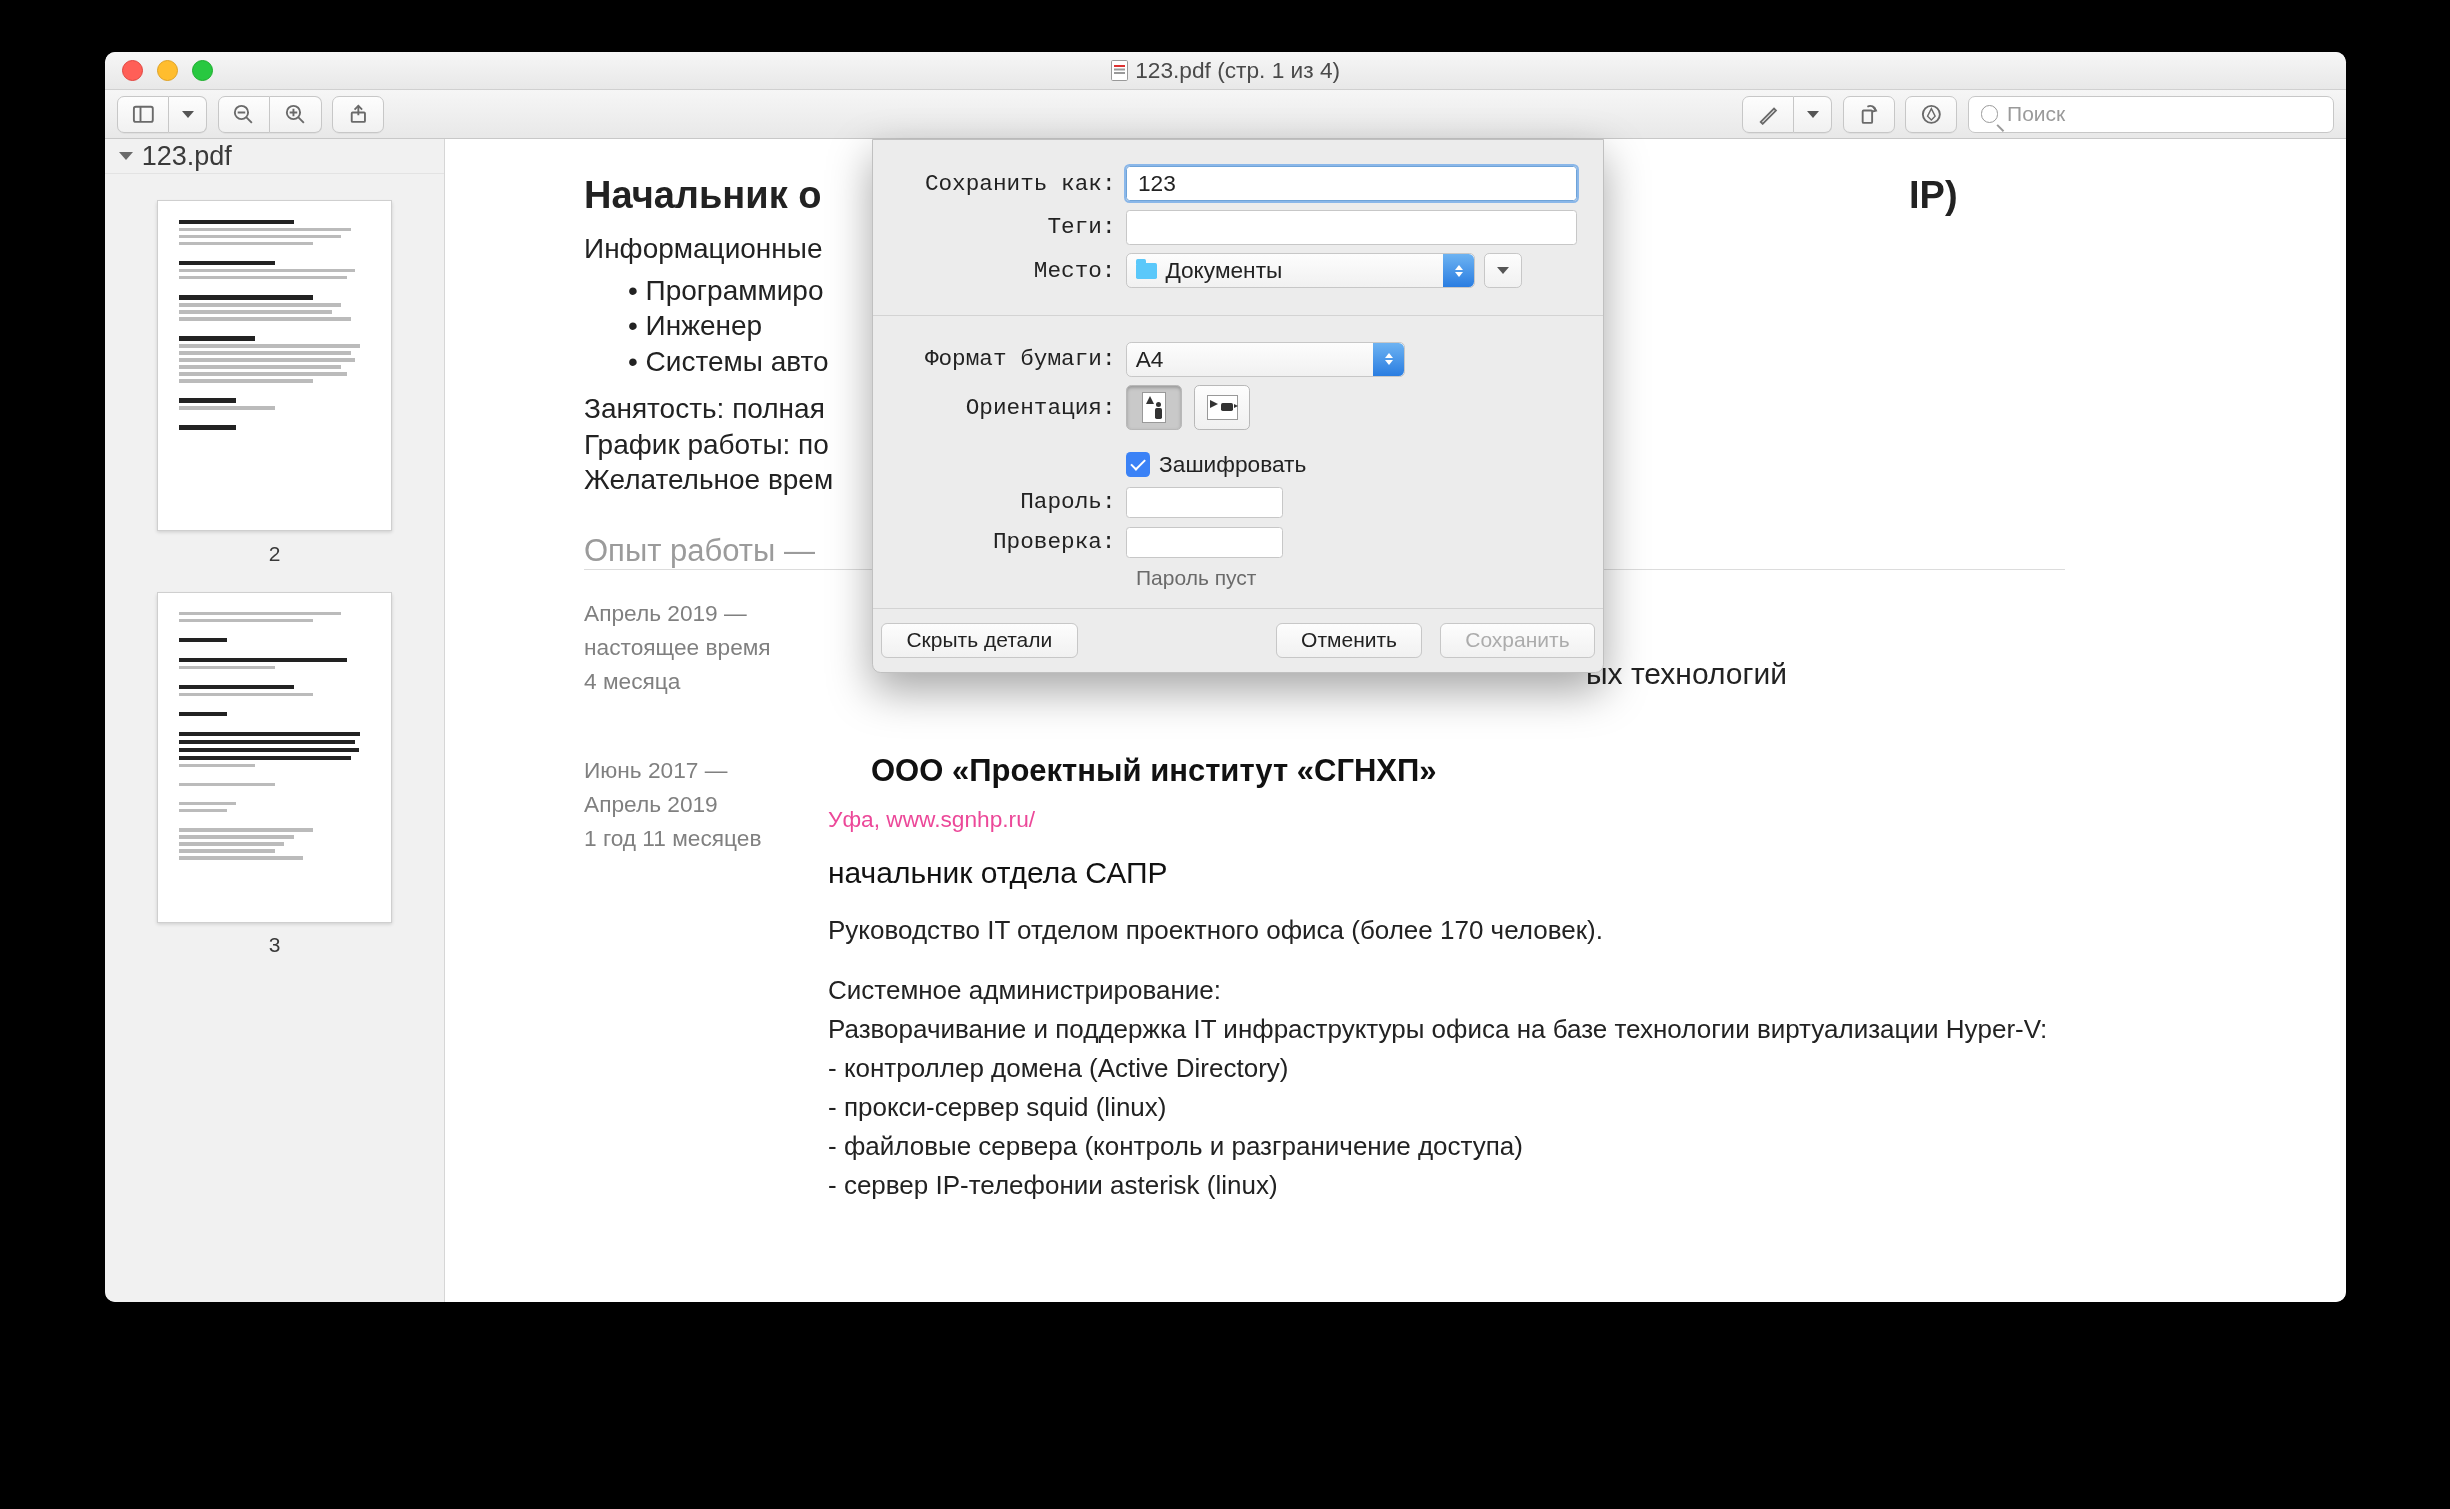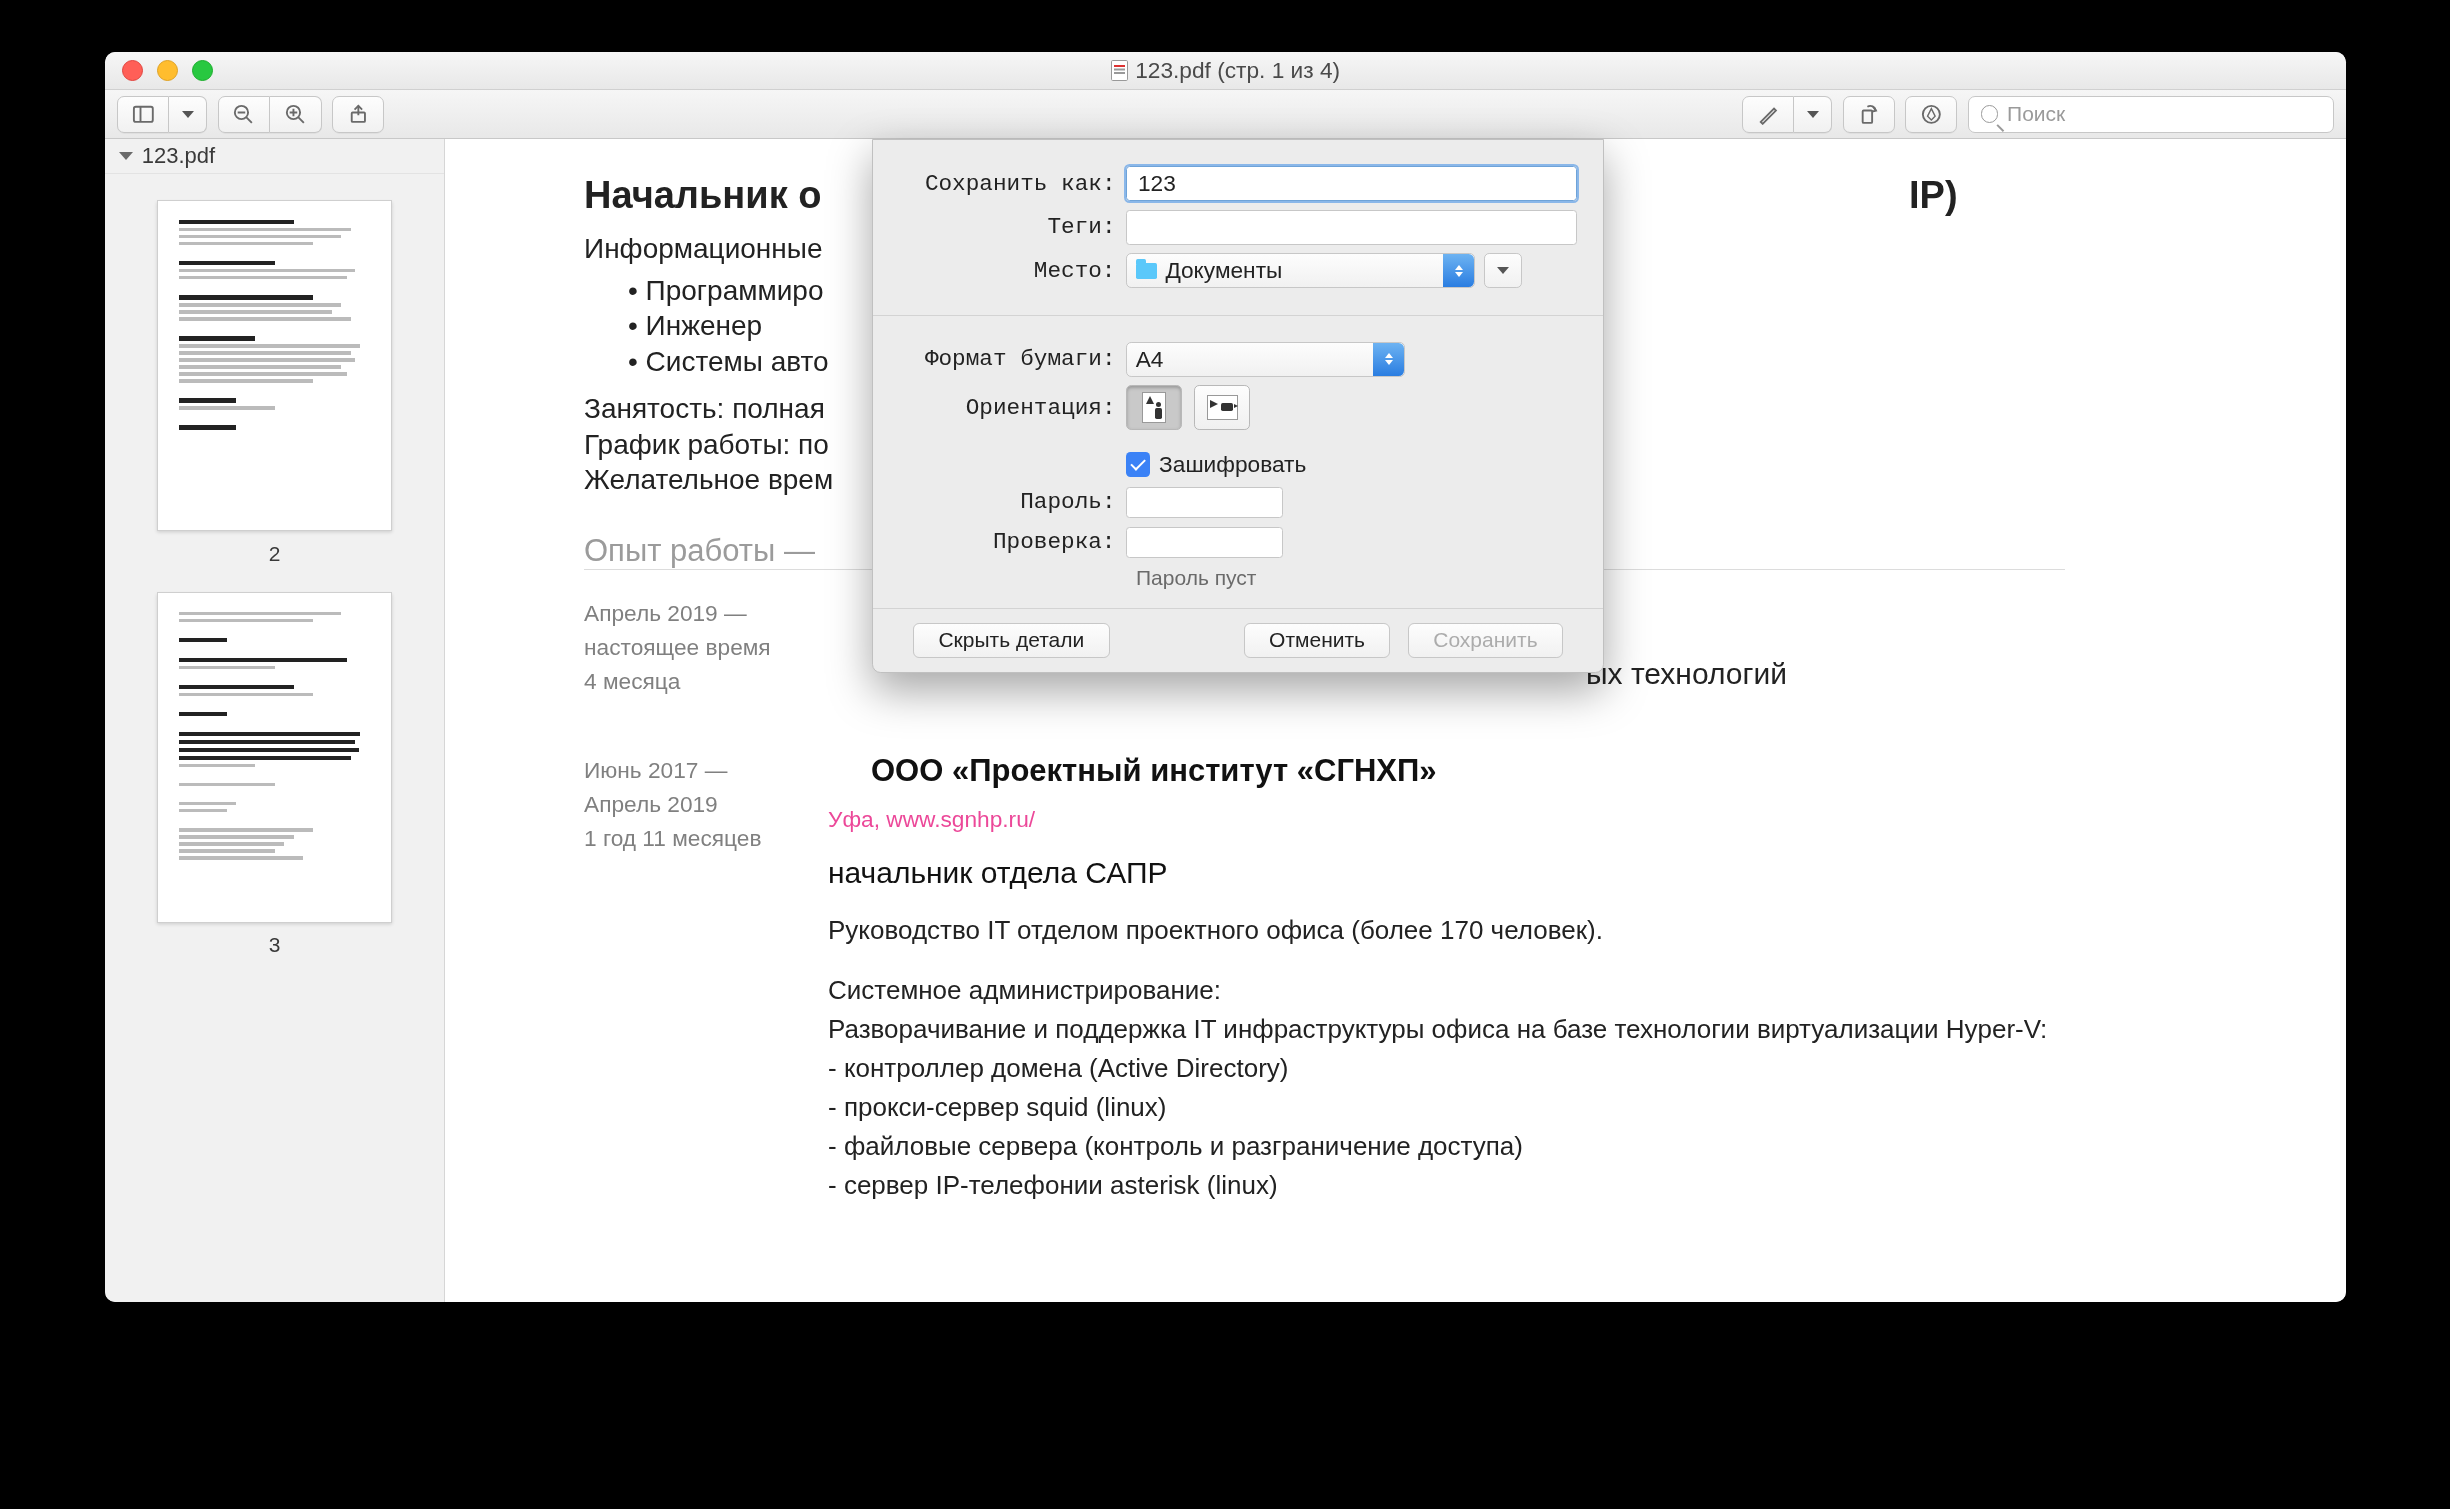--- a/index.html
+++ b/index.html
@@ -76,21 +76,21 @@
   .content { flex:1; display:flex; overflow:hidden; }
 
   .sidebar {
     width: 340px;
     background:#f1f1f1;
     border-right:0.9px solid #d6d6d6;
     display:flex; flex-direction:column;
   }
   .sidebar-header {
     height:35px; display:flex; align-items:center; gap:8.7px;
-    padding:0 14px; font-size:22px; color:#3a3a3a;
+    padding:0 14px; font-size:27px; color:#3a3a3a;
     border-bottom:0.9px solid #e3e3e3;
   }
   .disclose { width:0;height:0;border-left:7px solid transparent;border-right:7px solid transparent;border-top:8.7px solid #6a6a6a; }
   .thumbs { flex:1; overflow:auto; padding:26px 0 17.4px; display:flex; flex-direction:column; align-items:center; gap:26px;}
   .thumb-item { display:flex; flex-direction:column; align-items:center; gap:10.5px; }
   .thumb {
     width: 235px; height: 331px; background:#fff;
     border:0.9px solid #cfcfcf; box-shadow:0 1.7px 3.5px rgba(0,0,0,0.15);
     padding:19px 21px; font-size:5.2px; color:#333; line-height:1.4;
     overflow:hidden;
@@ -176,21 +176,21 @@
   .page-ic .man::before { content:""; position:absolute; top:-6.1px; left:0.9px; width:5.2px; height:5.2px; background:#333; border-radius:50%;}
   .page-ic.land::after { border-bottom:none; border-left:8.7px solid #333; border-top:4.4px solid transparent; border-bottom:4.4px solid transparent; top:3.5px; left:2.6px;}
   .page-ic.land .cam { position:absolute; right:3.5px; top:6.1px; width:12.2px; height:8.7px; background:#333; border-radius:1.7px;}
   .page-ic.land .cam::after { content:""; position:absolute; right:-4.4px; top:1.7px; width:0;height:0;border-top:2.6px solid transparent;border-bottom:2.6px solid transparent;border-left:4.4px solid #333;}
 
   .chk { width:24.4px; height:24.4px; background:#3b82f6; border-radius:4.4px; display:flex; align-items:center; justify-content:center; margin-right:8.7px;}
   .chk::after { content:""; width:6.1px; height:12.2px; border-right:2.6px solid #fff; border-bottom:2.6px solid #fff; transform:rotate(45deg); margin-top:-2.6px;}
   .pw-input { width:157px; height:31px; background:#fff; border:0.9px solid #c7c7c7; border-radius:3.5px; }
   .hint { font-size:21px; color:#6a6a6a; margin-left:237px; margin-top:5.2px; }
 
-  .dlg-footer { display:flex; align-items:center; padding:14px 40px; gap:17.4px; border-top:0.9px solid #d3d3d3;}
+  .dlg-footer { display:flex; align-items:center; padding:14px 8px; gap:17.4px; border-top:0.9px solid #d3d3d3;}
   .dlg-btn {
     height:35px; padding:0 24.4px; border-radius:6.1px;
     background:linear-gradient(#fdfdfd,#f1f1f1); border:0.9px solid #c7c7c7;
     font-size:21px; color:#222; display:flex; align-items:center;
   }
   .dlg-btn.disabled { color:#acacac; }
   .dlg-footer .sp { flex:1; }
 
   
   .ic-svg { width:22.7px; height:22.7px; }

